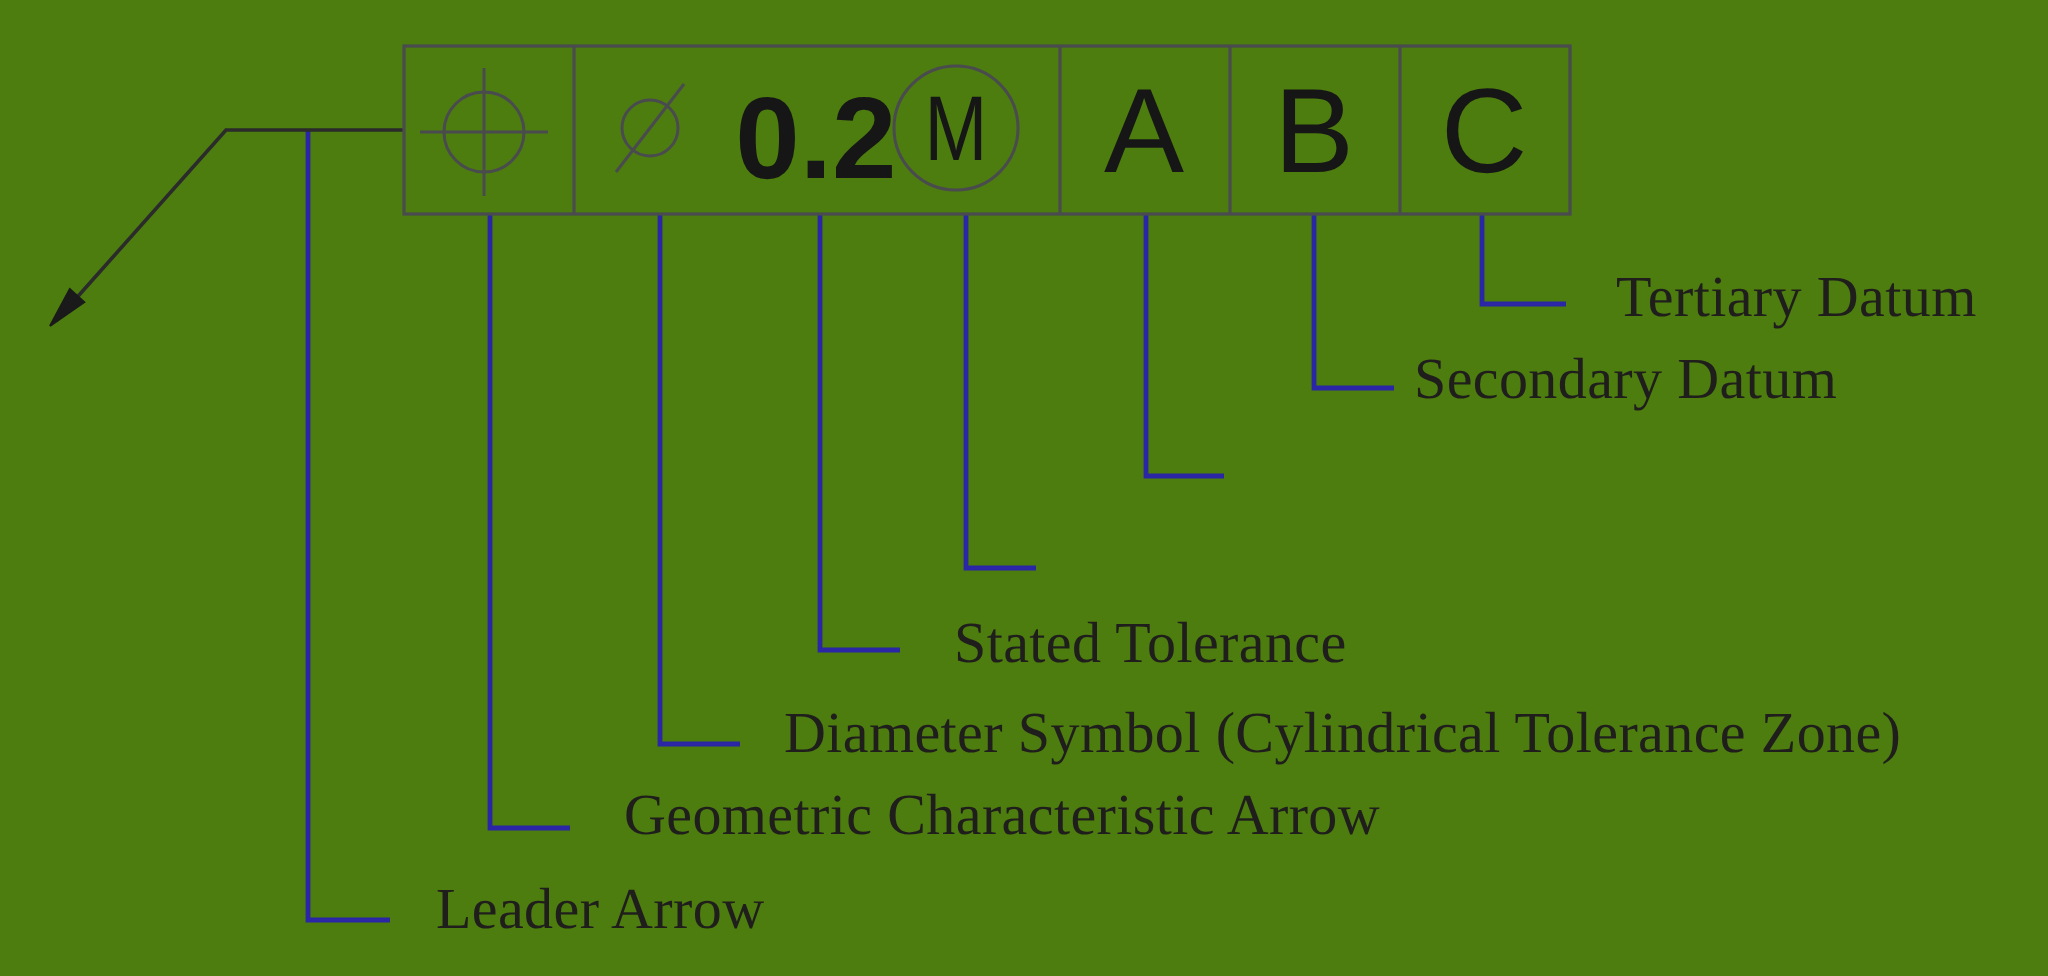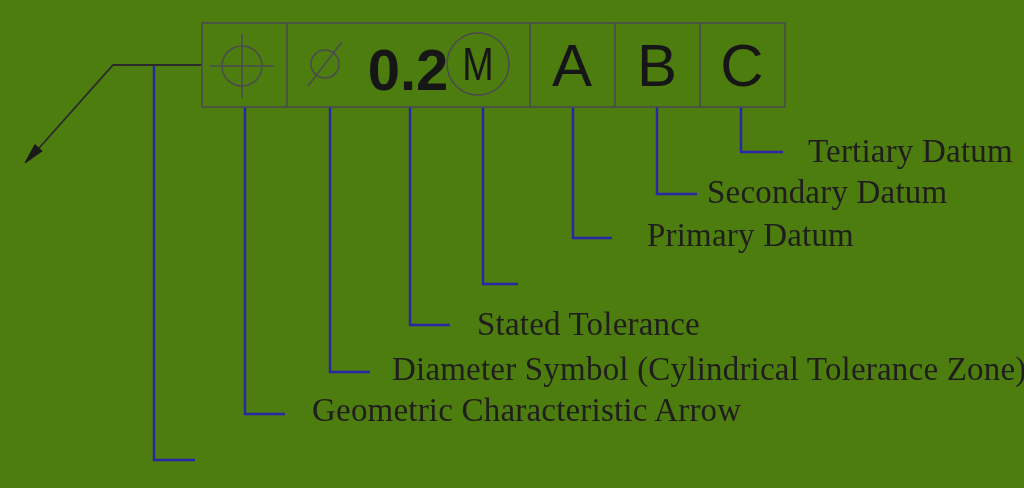--- a/index.html
+++ b/index.html
@@ -7,21 +7,21 @@
     position:relative;
     width:1024px;height:488px;
     background:#4d7c0f;
     overflow:hidden;
     font-family:"Liberation Serif", serif;
   }
   .art{position:absolute;left:0;top:0;}
   .label{
     position:absolute;
     font-family:"Liberation Serif", serif;
-    font-size:33px;
+    font-size:29px;
     line-height:1;
     color:#1f1e1c;
     letter-spacing:0.2px;
     white-space:nowrap;
   }
   .glyph{
     position:absolute;
     font-family:"Liberation Sans", sans-serif;
     line-height:1;
     color:#161616;
@@ -78,18 +78,18 @@
   </svg>
 
   <span class="glyph tol" style="left:408px;top:70px;">0.2</span>
   <span class="glyph mod" style="left:478px;top:64px;">M</span>
   <span class="glyph datum" style="left:572px;top:66px;">A</span>
   <span class="glyph datum" style="left:657px;top:66px;">B</span>
   <span class="glyph datum" style="left:742px;top:66px;">C</span>
 
   <span class="label" style="left:808px;top:135px;">Tertiary Datum</span>
   <span class="label" style="left:707px;top:176px;">Secondary Datum</span>
-  <span class="label" style="left:647px;top:219px;">Primary Datum</span>
   <span class="label" style="left:477px;top:308px;text-align:right;">Stated Tolerance</span>
   <span class="label" style="left:392px;top:353px;">Diameter Symbol (Cylindrical Tolerance Zone)</span>
   <span class="label" style="left:312px;top:394px;">Geometric Characteristic Arrow</span>
+  <span class="label" style="left:218px;top:441px;">Leader Arrow</span>
 
 </div>
 
 </body></html>

